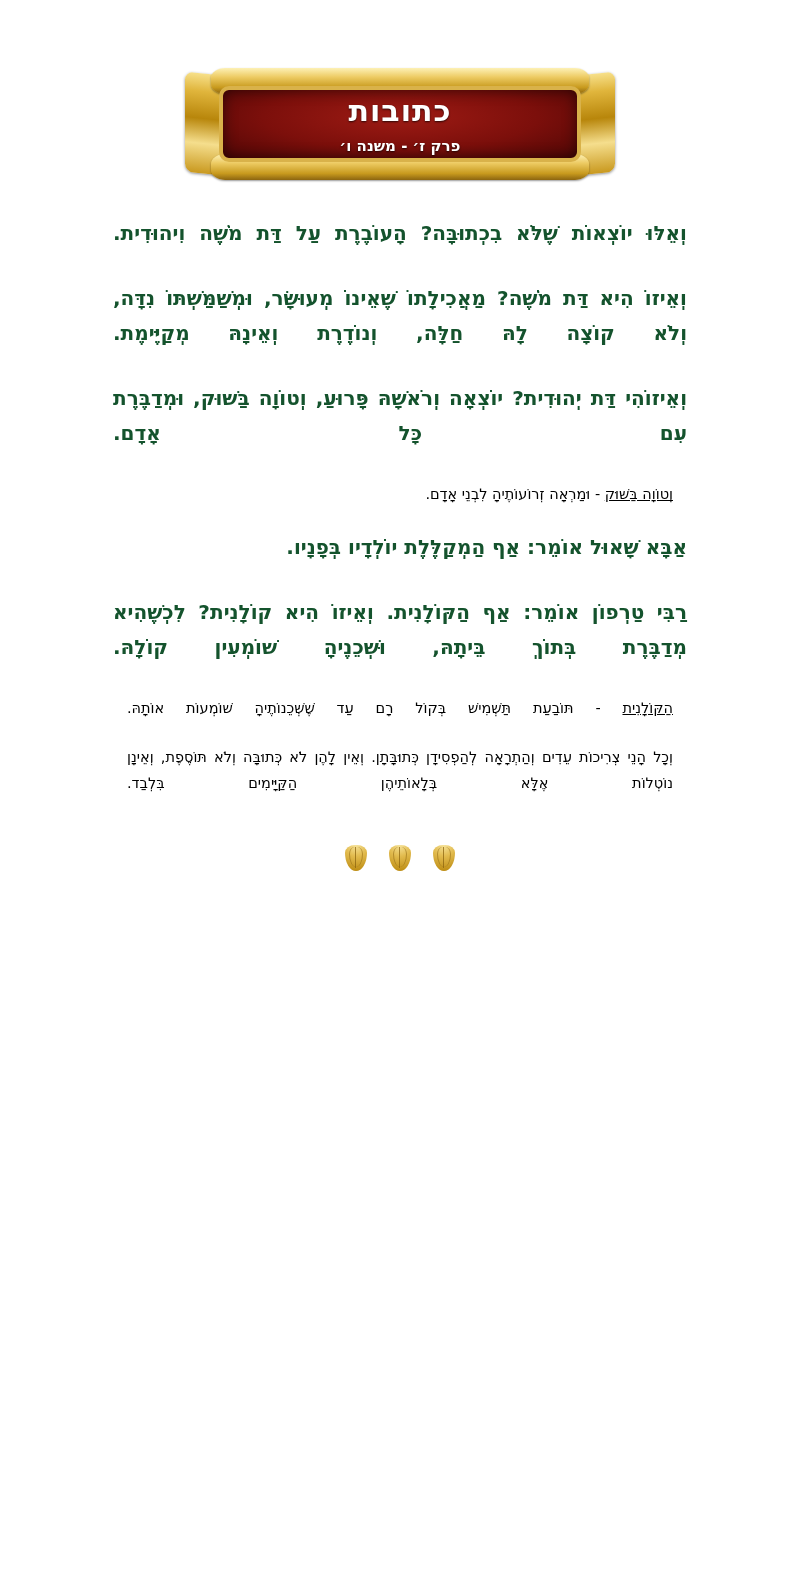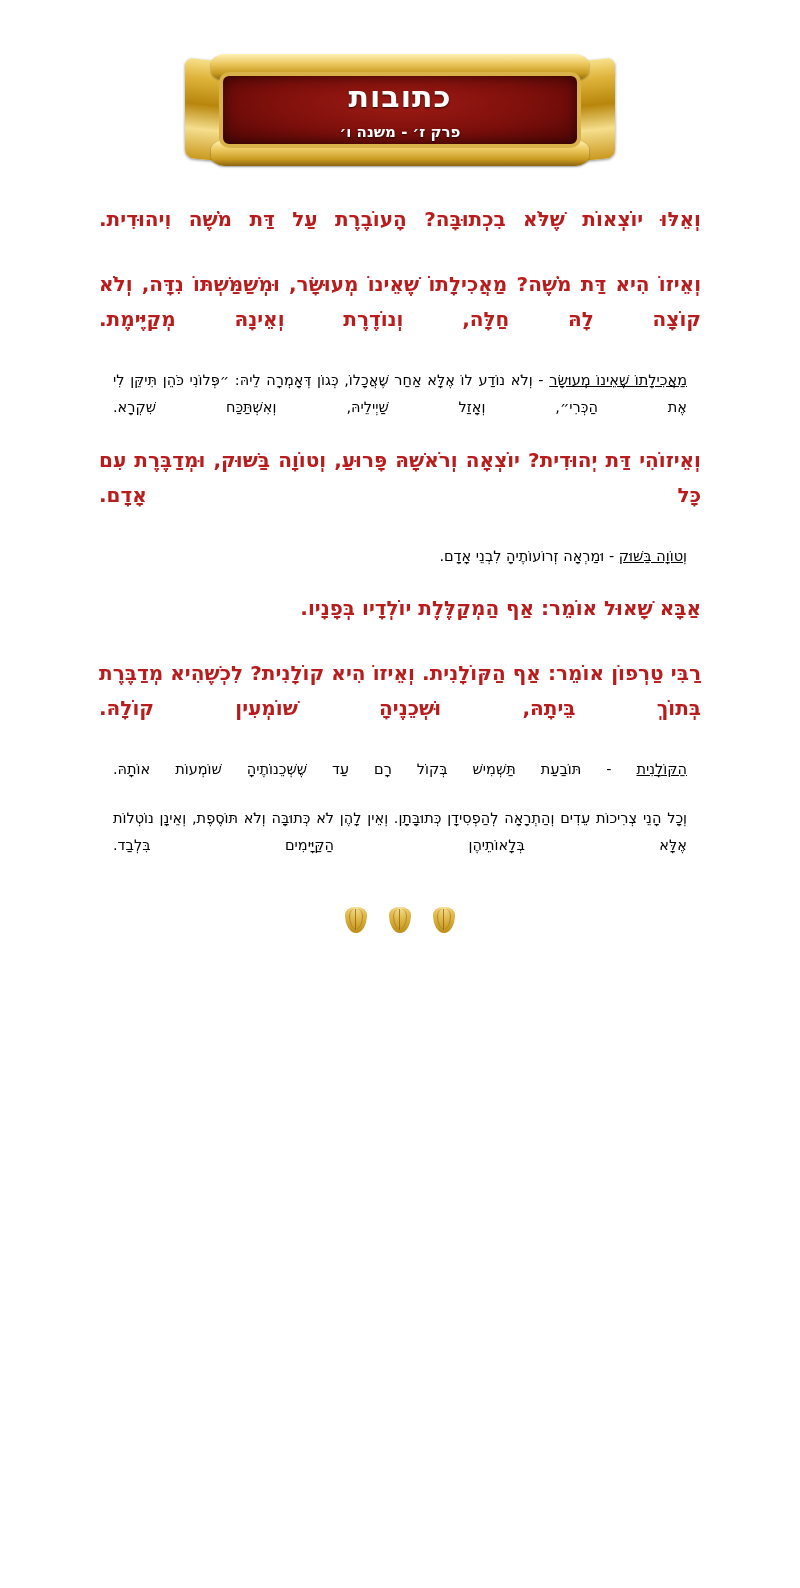--- a/index.html
+++ b/index.html
@@ -12,21 +12,21 @@
     min-height: 1588px;
     font-family: "DejaVu Sans", sans-serif;
     color: #000000;
     direction: rtl;
   }
   .page {
     width: 800px;
     min-height: 1588px;
     position: relative;
     box-sizing: border-box;
-    padding: 4px;
+    padding: 18px;
     background: #ffffff;
   }
 
   
   .banner-wrap {
     width: 100%;
     display: flex;
     justify-content: center;
     padding-top: 42px;
   }
@@ -99,21 +99,21 @@
     padding: 28px 95px 0 95px;
     box-sizing: border-box;
   }
   .mishnah {
     font-size: 20px;
     font-weight: bold;
     line-height: 1.75;
     text-align: justify;
     text-align-last: justify;
     margin: 0 0 30px 0;
-    color: #b91c1c;
+    color: #14532d;
   }
   .mishnah.last-right { text-align-last: right; }
   .commentary {
     font-size: 14.5px;
     line-height: 1.85;
     text-align: justify;
     text-align-last: justify;
     margin: 0 0 22px 0;
     padding: 0 14px;
     color: #000;
@@ -177,23 +177,20 @@
       </div>
     </div>
   </div>
 
   <div class="content">
 
     <p class="mishnah">וְאֵלּוּ יוֹצְאוֹת שֶׁלֹּא בִכְתוּבָּה? הָעוֹבֶרֶת עַל דַּת מֹשֶׁה וִיהוּדִית.</p>
 
     <p class="mishnah">וְאֵיזוֹ הִיא דַּת מֹשֶׁה? מַאֲכִילָתוֹ שֶׁאֵינוֹ מְעוּשָּׂר, וּמְשַׁמַּשְׁתּוֹ נִדָּה, וְלֹא קוֹצָה לָהּ חַלָּה, וְנוֹדֶרֶת וְאֵינָהּ מְקַיֶּימֶת.</p>
 
-    <p class="commentary">
-      <span class="dh">מַאֲכִילָתוֹ שֶׁאֵינוֹ מְעוּשָּׂר</span><span> - וְלֹא נוֹדַע לוֹ אֶלָּא אַחַר שֶׁאֲכָלוֹ, כְּגוֹן דְּאָמְרָה לֵיהּ: ״פְּלוֹנִי כֹּהֵן תִּיקֵּן לִי אֶת הַכְּרִי״, וְאָזַל שַׁיְילֵיהּ, וְאִשְׁתַּכַּח שִׁקְרָא.</span>
-    </p>
 
 
 
     <p class="mishnah">וְאֵיזוֹהִי דַּת יְהוּדִית? יוֹצְאָה וְרֹאשָׁהּ פָּרוּעַ, וְטוֹוָה בַּשּׁוּק, וּמְדַבֶּרֶת עִם כָּל אָדָם.</p>
 
     <p class="commentary last-right">
       <span class="dh">וְטוֹוָה בַּשּׁוּק</span><span> - וּמַרְאָה זְרוֹעוֹתֶיהָ לִבְנֵי אָדָם.</span>
     </p>
 
 

